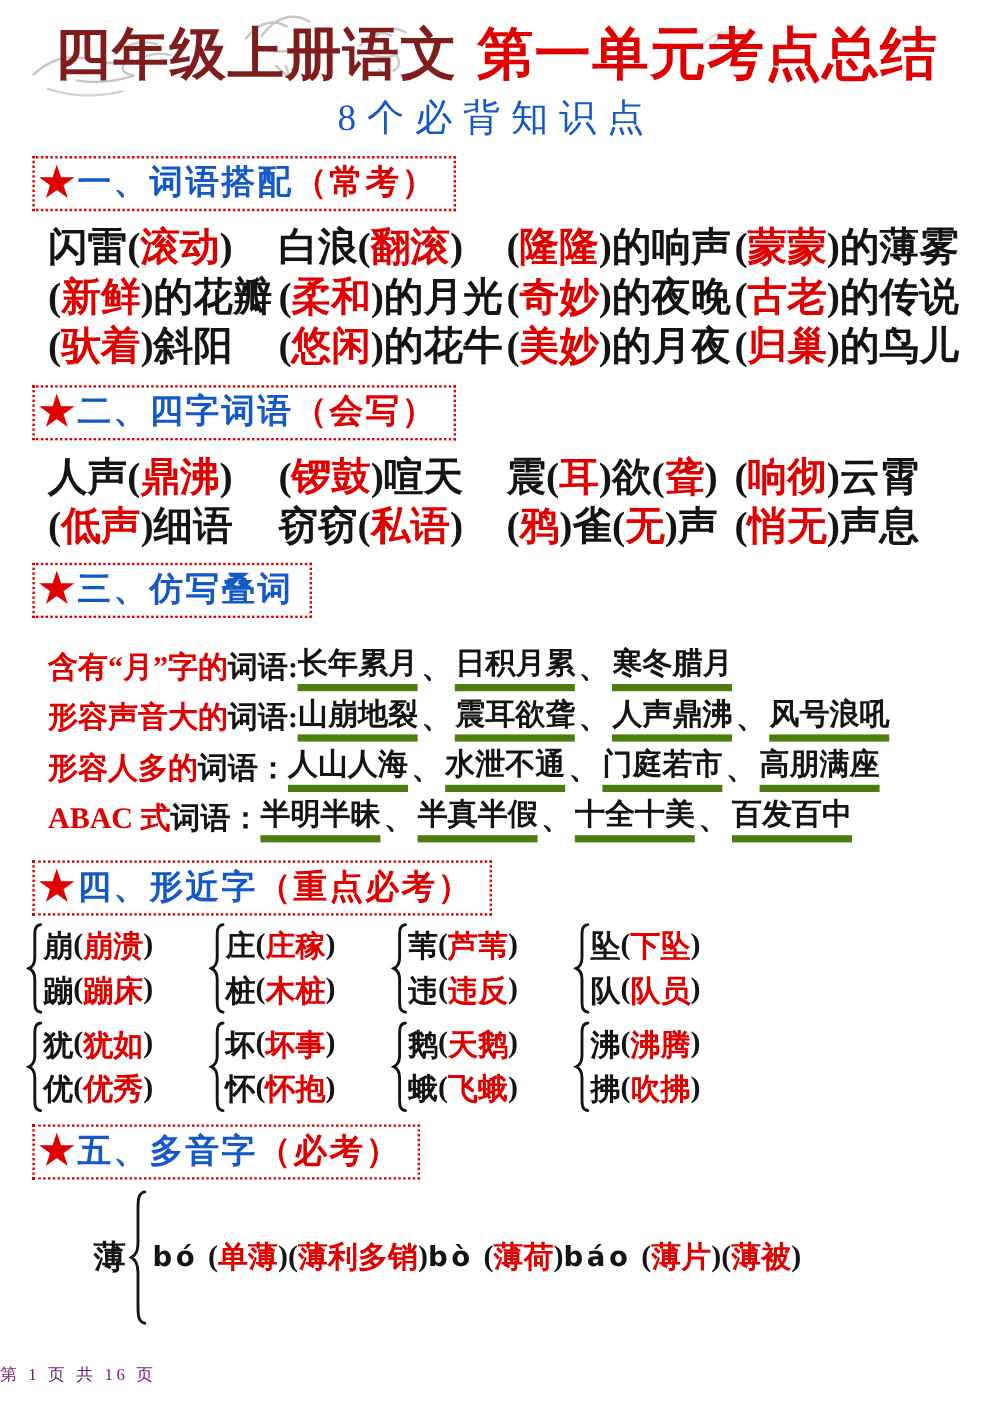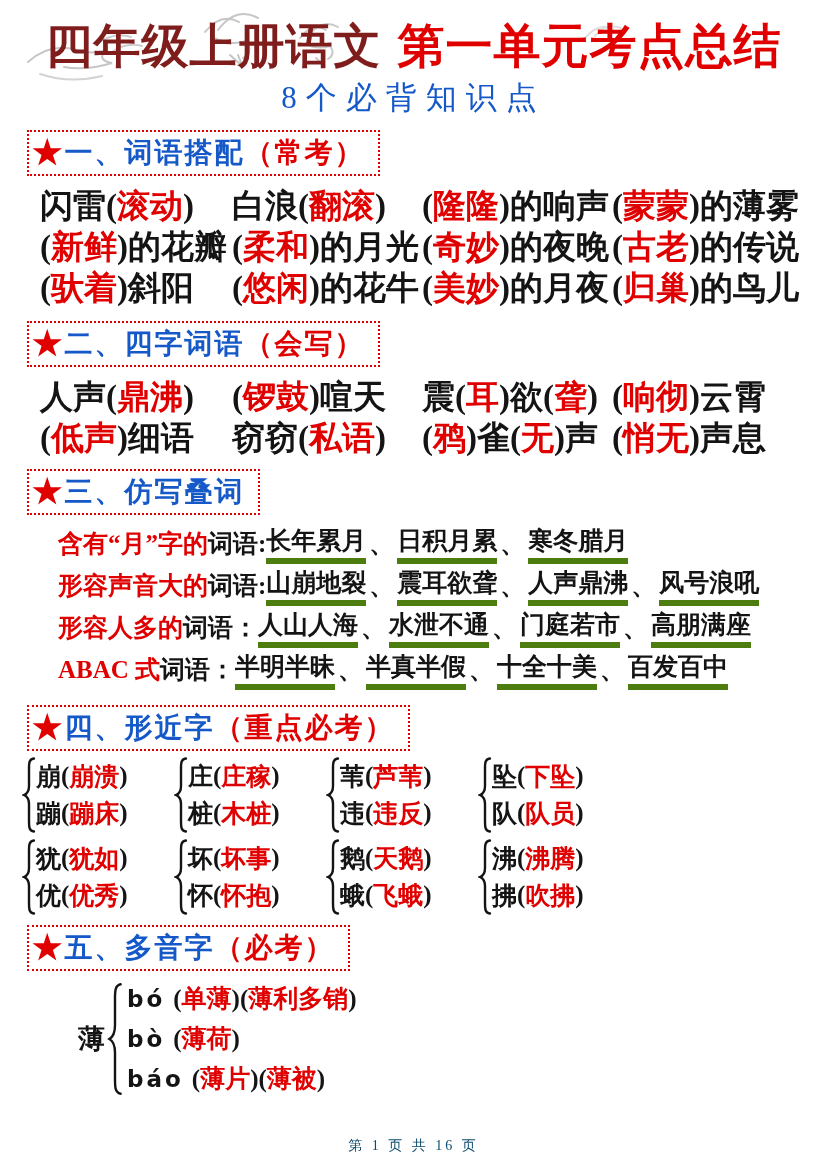--- a/index.html
+++ b/index.html
@@ -50,21 +50,21 @@
     grid-template-columns:192px 190px 190px 1fr;
     padding-left:40px;
     height:41px;align-items:center;
     font-size:33px;font-weight:600;
     white-space:nowrap;
   }
   .t-ink{color:#141414;}
   .t-red{color:#e00000;}
 
   
-  .dup-lines{margin-top:8px;padding-left:18px;}
+  .dup-lines{margin-top:20px;}
   .dup-line{
     padding-left:40px;height:42px;
     display:flex;align-items:center;
     font-size:25px;font-weight:600;white-space:nowrap;
   }
   .u-word{border-bottom:6px solid #4d7c0f;padding-bottom:1px;}
   .sep{margin:0 3px;}
 
   
   .pair-rows{margin-top:6px;}
@@ -75,34 +75,34 @@
     height:37px;display:flex;align-items:center;
     font-size:25px;font-weight:600;white-space:nowrap;
   }
   .brace{width:14px;flex:0 0 14px;}
   .brace path{fill:none;stroke:#141414;stroke-width:2.4;stroke-linecap:round;}
 
   
   .poly-block{display:flex;align-items:center;margin:8px 0 0 78px;}
   .poly-char{font-size:27px;font-weight:600;margin-right:2px;}
   .poly-brace{width:16px;flex:0 0 16px;}
-  .poly-col{display:flex;flex-direction:column;margin-left:4px;}
+  .poly-col{display:flex;flex-direction:row;margin-left:4px;}
   .poly-line{
     height:40px;display:flex;align-items:center;
     font-size:25px;font-weight:600;white-space:nowrap;
   }
   .pinyin{
     font-size:23px;letter-spacing:3px;margin-right:8px;
     font-family:"DejaVu Sans","Liberation Sans",sans-serif;font-weight:600;
   }
 
   
   .footer{
     position:absolute;left:0;right:0;bottom:14px;
-    text-align:center;font-size:14px;letter-spacing:3px;color:#0c4a6e;
+    font-size:14px;letter-spacing:3px;color:#701a75;
   }
 </style>
 </head>
 <body>
 
 <div class="page">
 
   <svg class="sketch" width="827" height="110" viewBox="0 0 827 110">
     <g fill="none" stroke="#c0c0c0" stroke-width="2" stroke-linecap="round">
       <path d="M28 62 q22 -20 48 -12 q16 5 30 0 q-10 10 6 13 q-26 8 -48 4" opacity="0.9"></path>

